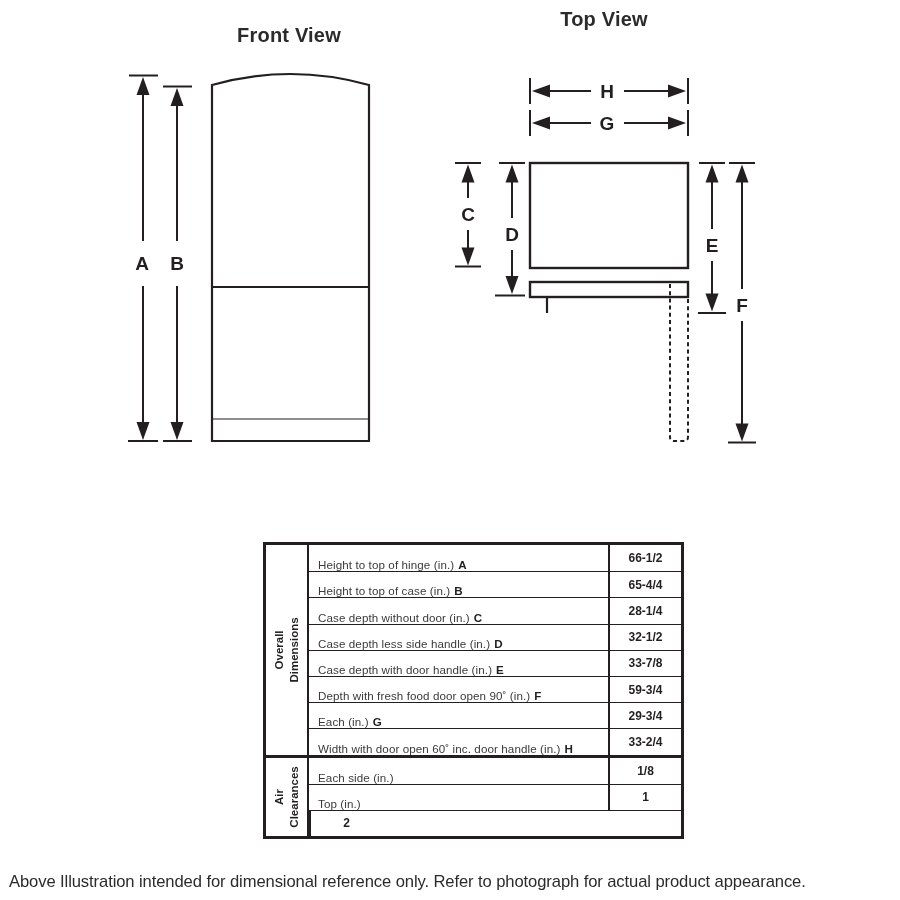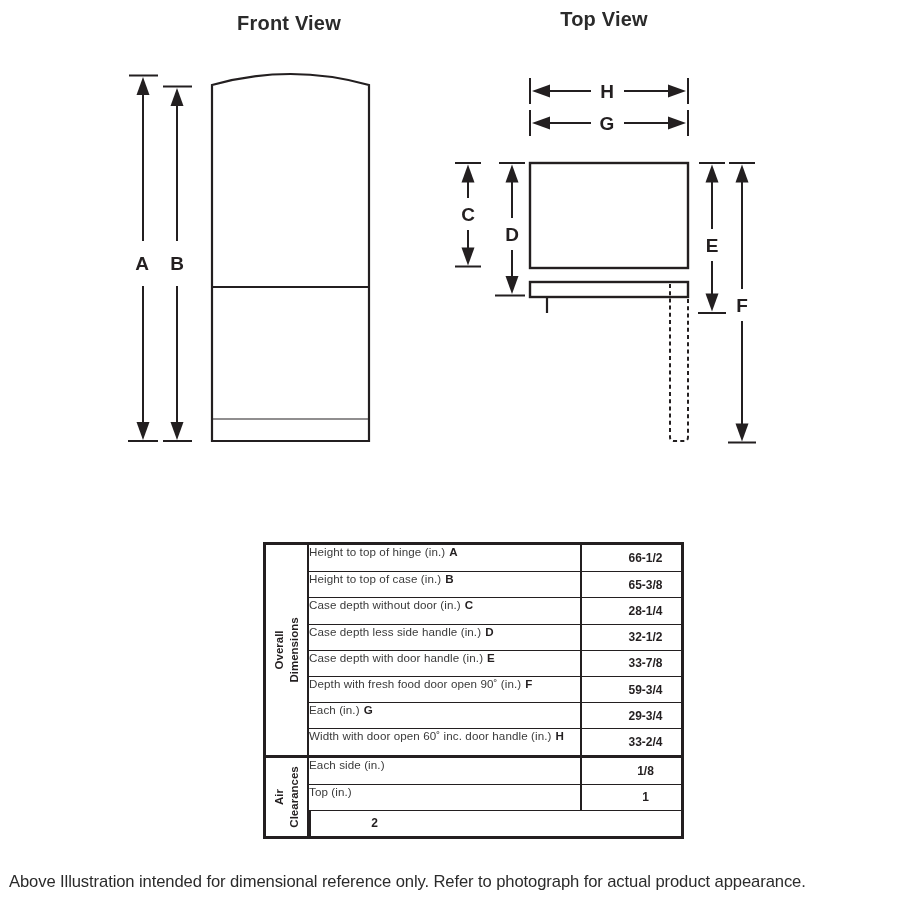--- a/index.html
+++ b/index.html
@@ -6,21 +6,21 @@
   body{
     width:900px;height:900px;background:#ffffff;
     font-family:"Liberation Sans","DejaVu Sans",sans-serif;
     color:#231f20;position:relative;overflow:hidden;
   }
   .canvas{position:absolute;inset:0;}
   .view-title{
     position:absolute;width:160px;text-align:center;
     font-size:20px;font-weight:700;color:#2b2b2b;letter-spacing:.2px;
   }
-  .view-title.front{left:209px;top:12px;}
+  .view-title.front{left:209px;top:24px;}
   .view-title.top{left:524px;top:8px;}
   svg.drawing{position:absolute;left:0;top:0;}
   .dim-label{
     position:absolute;transform:translate(-50%,-50%);
     font-size:19px;font-weight:700;color:#231f20;line-height:1;
     background:#fff;padding:0 2px;
   }
   
   .dim-table{
     position:absolute;left:263px;top:542px;width:421px;
@@ -33,28 +33,28 @@
     display:flex;align-items:center;justify-content:center;overflow:visible;
   }
   .vlabel{
     transform:rotate(-90deg);white-space:pre-line;text-align:center;
     font-size:11.5px;font-weight:700;line-height:1.3;color:#231f20;
   }
   .trows{flex:1;display:flex;flex-direction:column;}
   .trow{display:flex;height:26.2px;box-sizing:border-box;align-items:stretch;}
   .trow + .trow{border-top:1.4px solid #231f20;}
   .tdesc{
-    flex:1;display:flex;align-items:flex-start;padding-left:0;
+    flex:1;display:flex;align-items:flex-end;padding-left:9px;
     font-size:11.6px;color:#3a3a3a;letter-spacing:.1px;
   }
   .tdesc .letter{font-weight:700;color:#231f20;margin-left:4px;}
   .tval{
     flex:0 0 71px;border-left:2.5px solid #231f20;
     display:flex;align-items:center;justify-content:center;
-    font-size:12px;font-weight:700;color:#231f20;padding-left:28px;
+    font-size:12px;font-weight:700;color:#231f20;
   }
   .footer{
     position:absolute;left:9px;top:872px;width:890px;
     font-size:16.6px;color:#2b2b2b;letter-spacing:-0.1px;
   }
 </style>
 </head>
 <body>
 
 <div class="canvas">
@@ -176,21 +176,21 @@
               <span>Height to top of hinge (in.)</span>
               <span class="letter">A</span>
             </div>
           <div class="tval">66-1/2</div>
         </div>
         <div class="trow">
           <div class="tdesc">
               <span>Height to top of case (in.)</span>
               <span class="letter">B</span>
             </div>
-          <div class="tval">65-3/8</div>
+          <div class="tval">65-4/4</div>
         </div>
         <div class="trow">
           <div class="tdesc">
               <span>Case depth without door (in.)</span>
               <span class="letter">C</span>
             </div>
           <div class="tval">28-1/4</div>
         </div>
         <div class="trow">
           <div class="tdesc">

